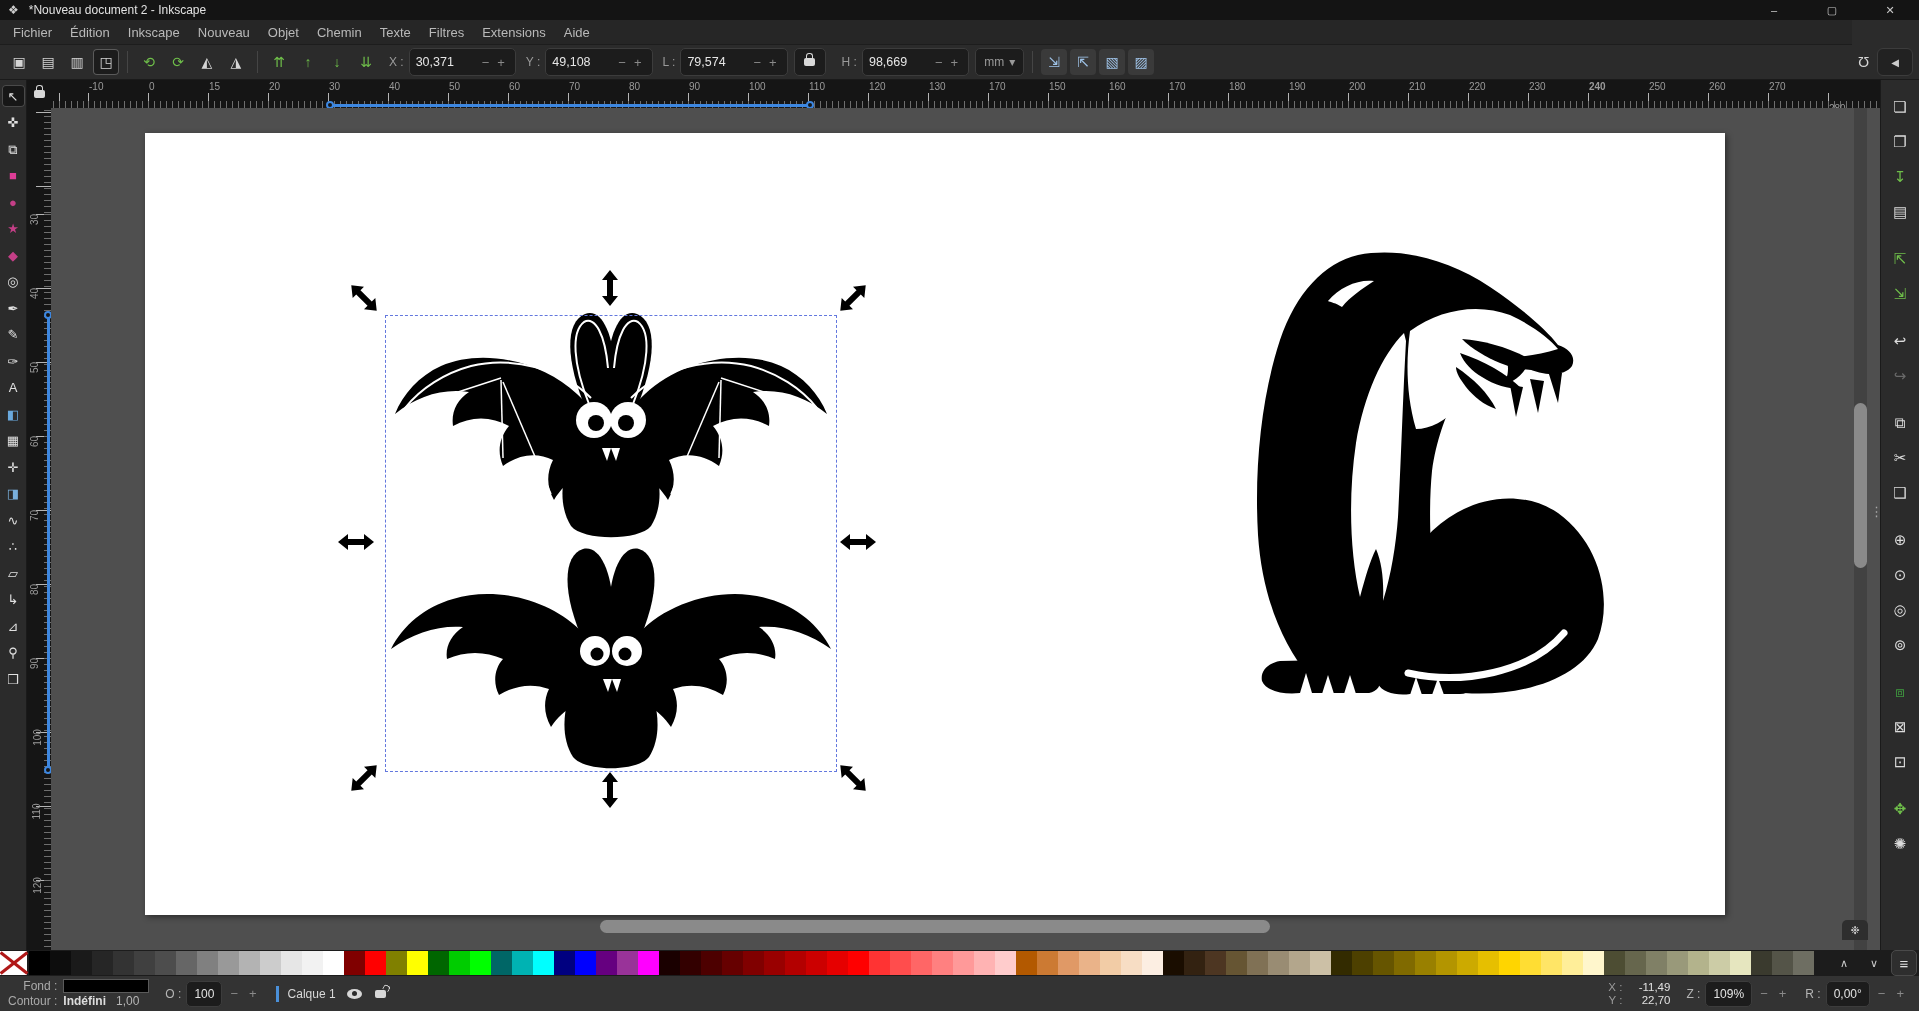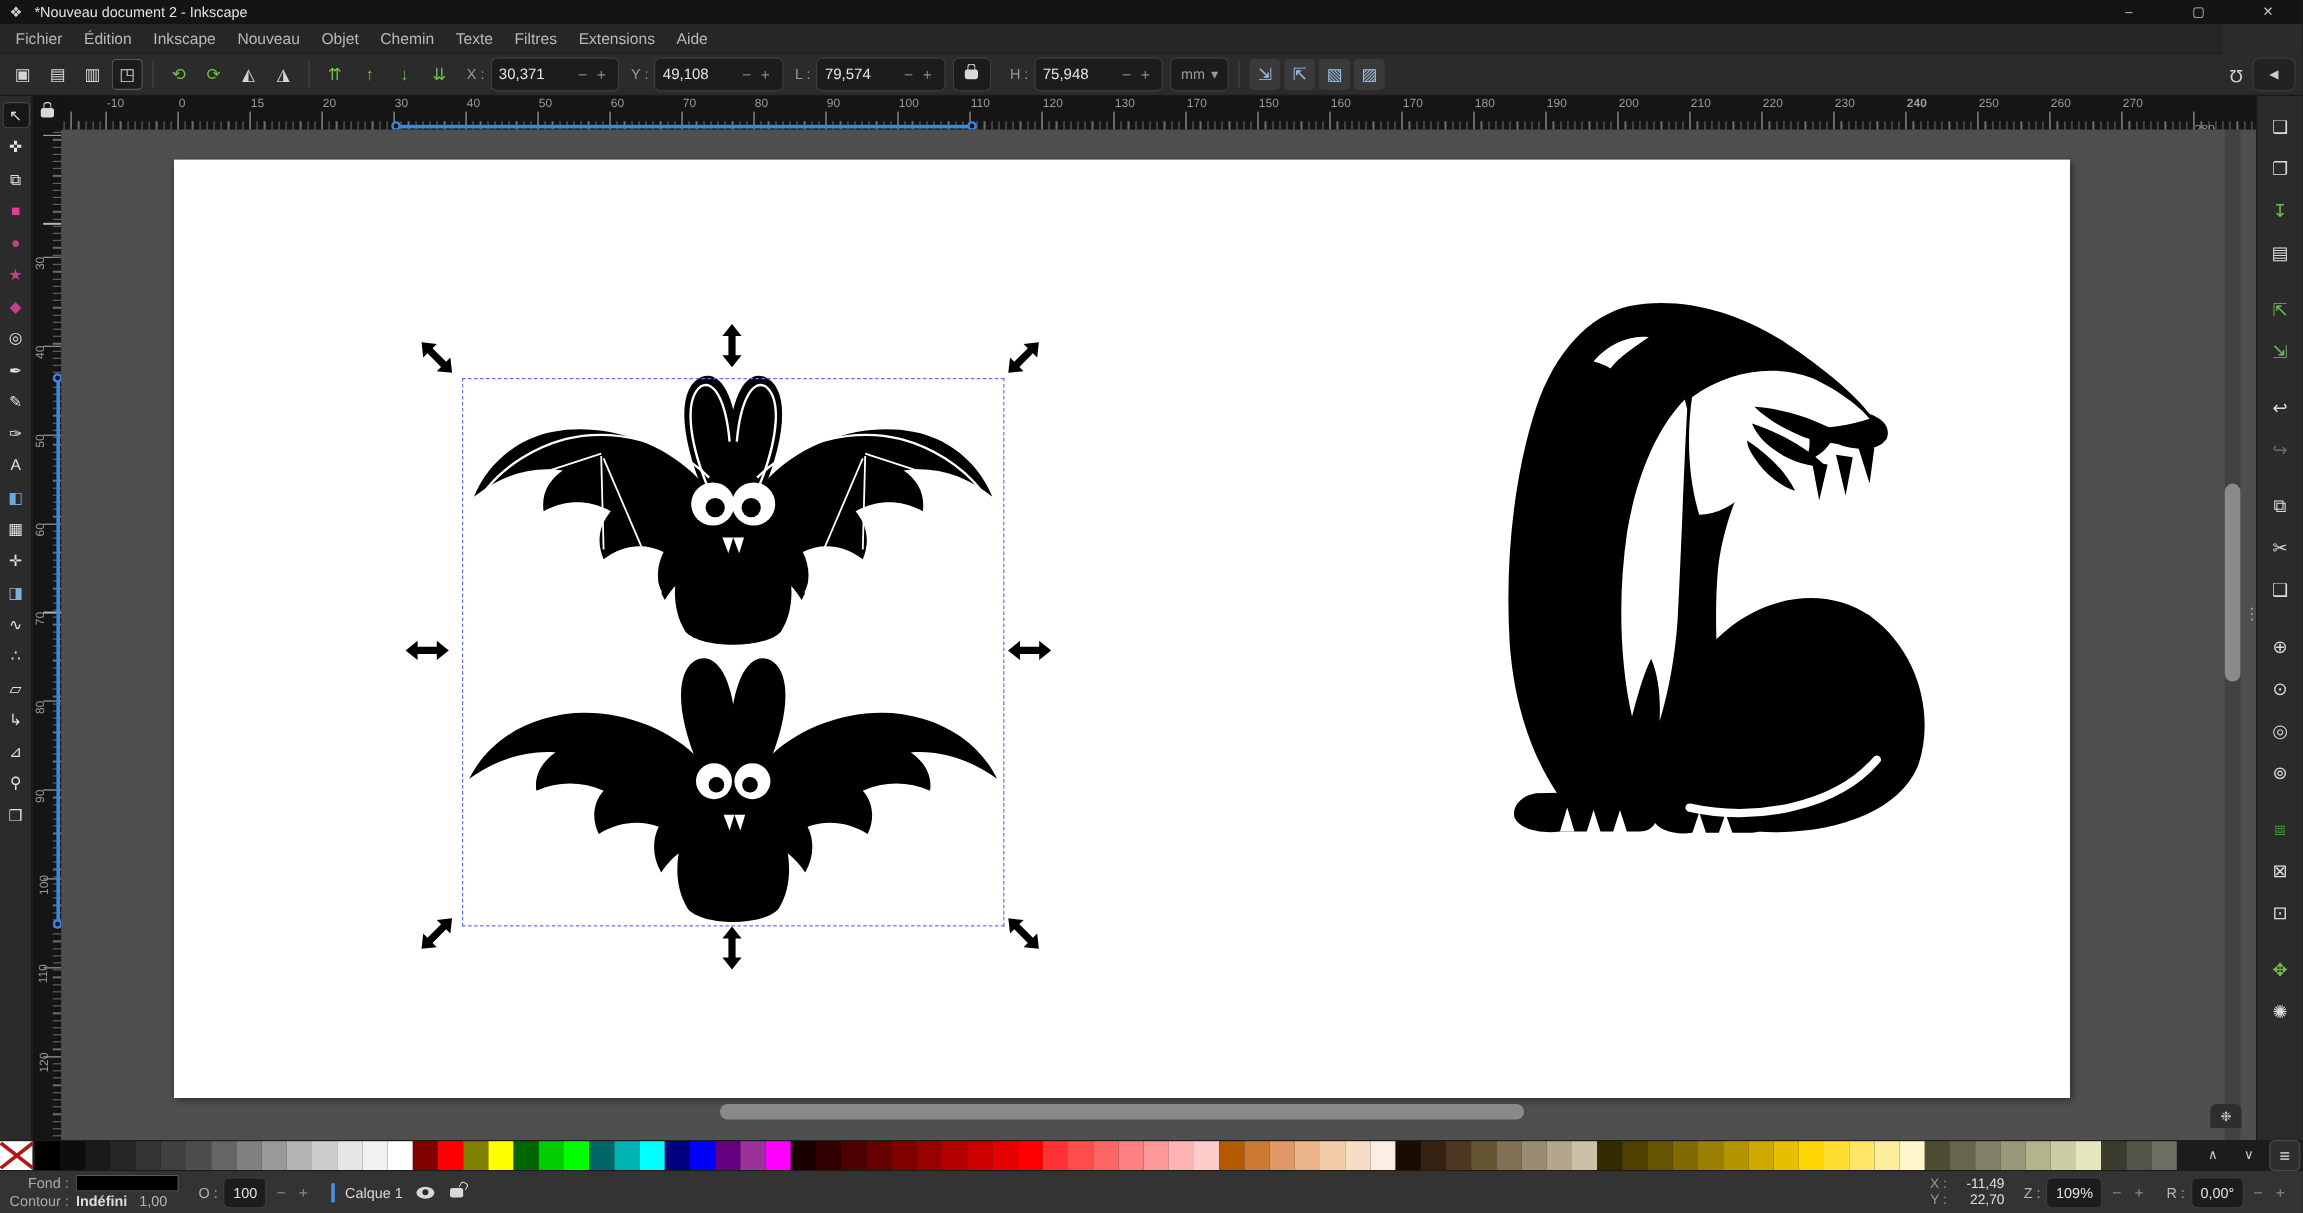--- a/index.html
+++ b/index.html
@@ -226,21 +226,21 @@
     <div class="num-field">
       <span class="fld-value">79,574</span>
       <span class="stepper">−</span>
       <span class="stepper">+</span>
     </div>
     <div class="lockbtn">
       <span class="padlock"></span>
     </div>
     <span class="fld-label">H :</span>
     <div class="num-field">
-      <span class="fld-value">75,948</span>
+      <span class="fld-value">98,669</span>
       <span class="stepper">−</span>
       <span class="stepper">+</span>
     </div>
     <div class="unit-dd">
       <span>mm</span>
       <span>▾</span>
     </div>
     <div class="tb-sep"></div>
     <div class="tb-group" id="scale-toggles">
         <div class="tb-btn blueish">

